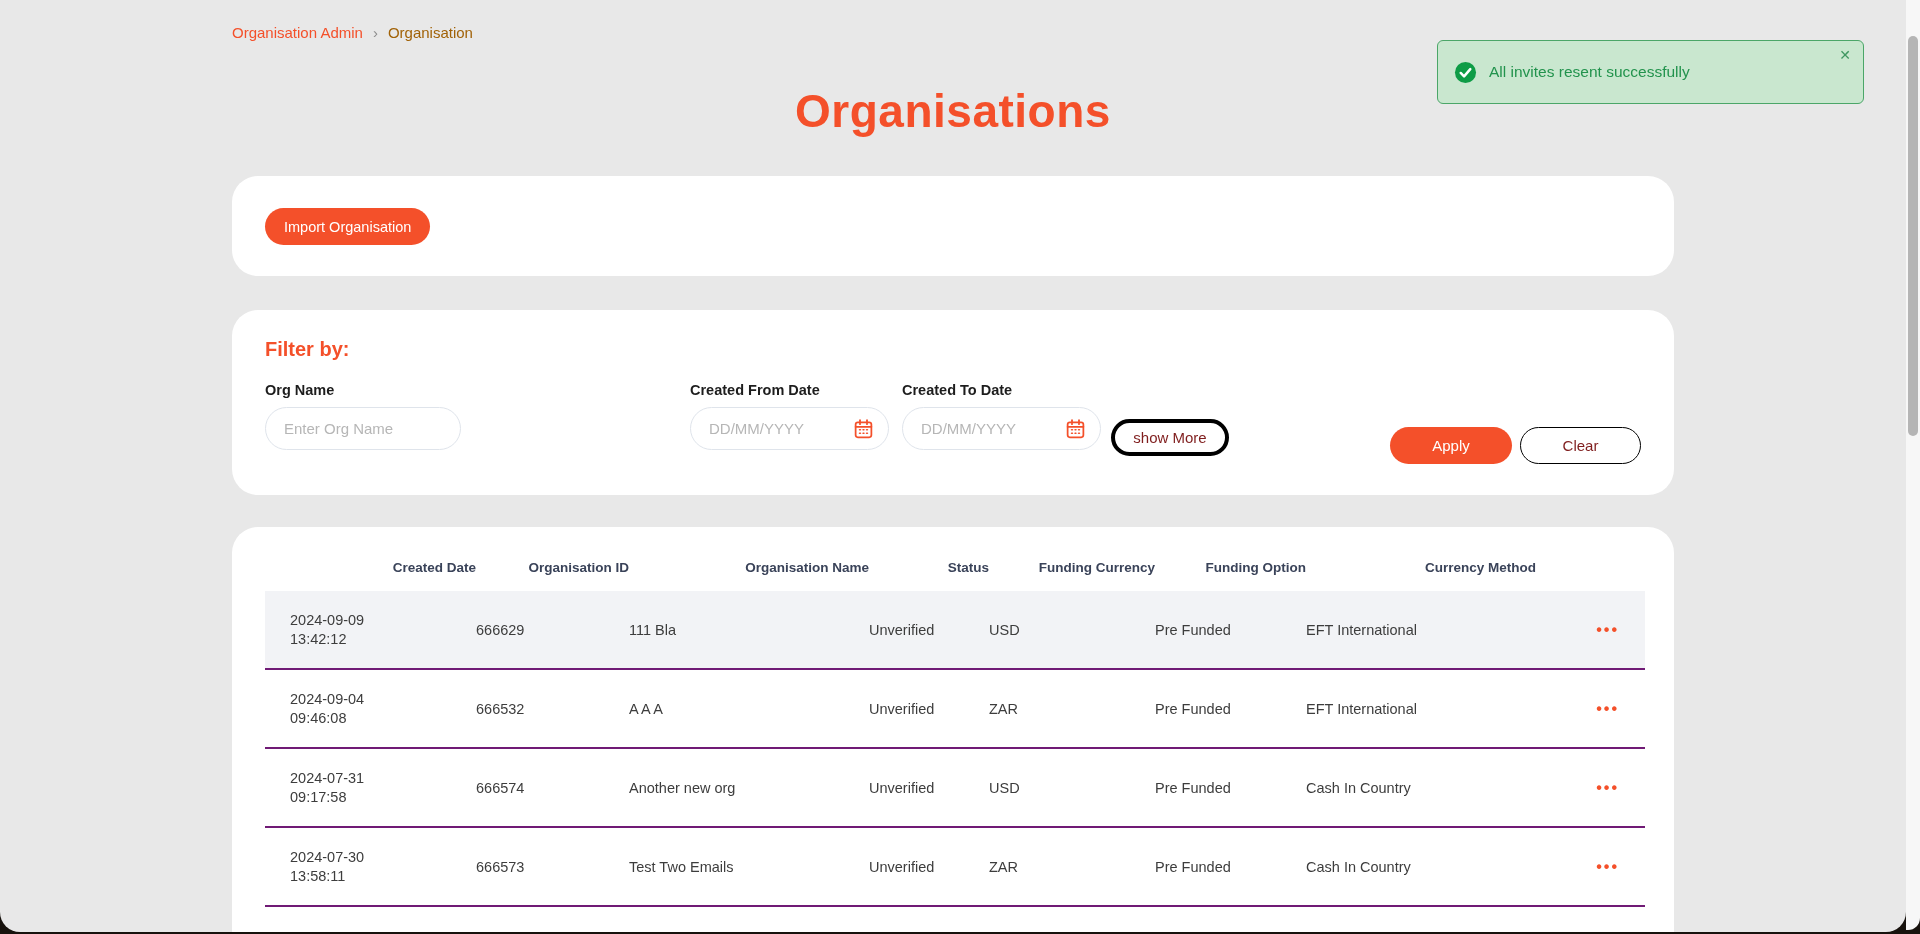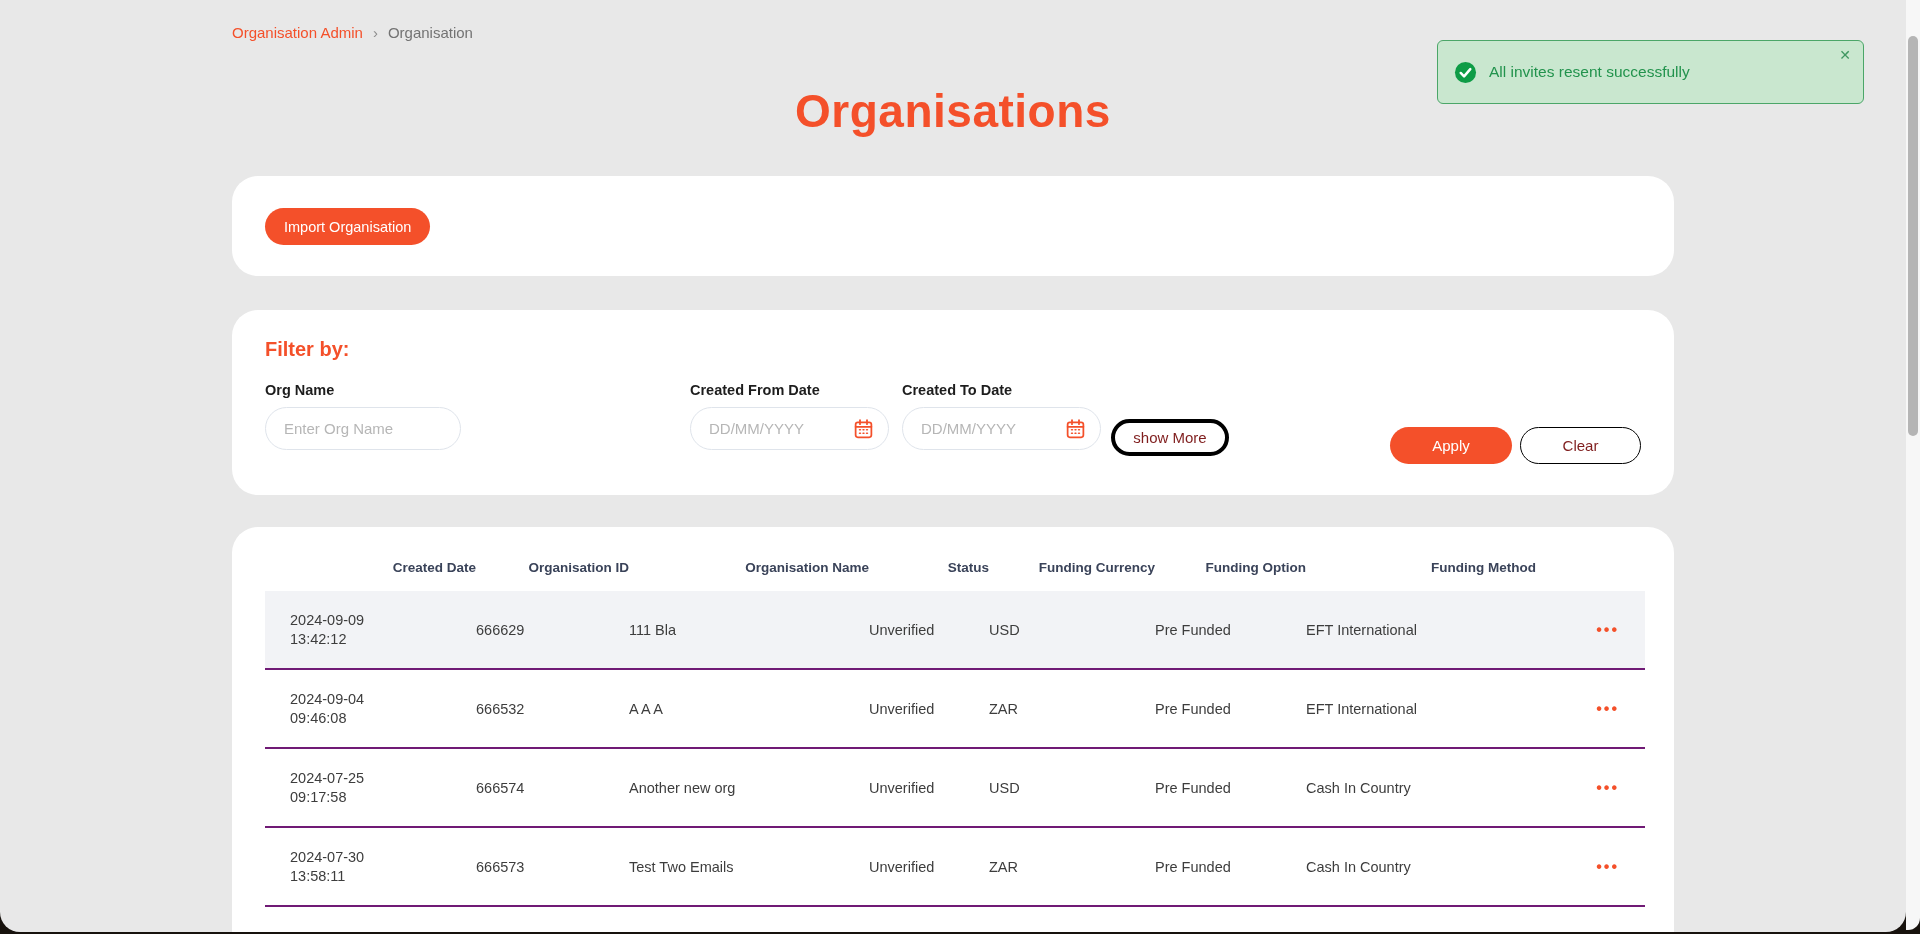--- a/index.html
+++ b/index.html
@@ -22,21 +22,21 @@
     background: #f7f7f7; border-radius: 0 0 12px 0;
   }
   .scrollbar-thumb {
     position: absolute; left: 2px; top: 36px; width: 10px; height: 400px;
     background: #b5b5b5; border-radius: 6px;
   }
   
   .breadcrumb { position: absolute; left: 232px; top: 24px; font-size: 15px; display: flex; gap: 10px; align-items: center; }
   .crumb-link { color: #f4502a; cursor: pointer; }
   .crumb-sep { color: #8d8d8d; font-size: 15px; }
-  .crumb-current { color: #737373; }
+  .crumb-current { color: #a16207; }
   
   .toast {
     position: absolute; left: 1437px; top: 40px; width: 427px; height: 64px;
     background: #c9e7cf; border: 1px solid #4ba668; border-radius: 6px;
     display: flex; align-items: center; padding: 0 16px;
   }
   .toast-icon { width: 23px; height: 23px; flex: 0 0 23px; margin-right: 12px; }
   .toast-msg { color: #22934d; font-size: 15.5px; }
   .toast-close {
     position: absolute; top: 5px; right: 12px; color: #3f9661;
@@ -183,21 +183,21 @@
   <section class="card card-table">
     <div class="table">
 
       <div class="thead">
         <div class="c-date">Created Date</div>
         <div class="c-orgid">Organisation ID</div>
         <div class="c-orgname">Organisation Name</div>
         <div class="c-status">Status</div>
         <div class="c-cur">Funding Currency</div>
         <div class="c-opt">Funding Option</div>
-        <div class="c-method">Funding Method</div>
+        <div class="c-method">Currency Method</div>
         <div class="c-menu"></div>
       </div>
 
       <div class="trow striped">
         <div class="c-date date-cell">
           <span>2024-09-09</span>
           <span>13:42:12</span>
         </div>
         <div class="c-orgid">666629</div>
         <div class="c-orgname">111 Bla</div>
@@ -217,21 +217,21 @@
         <div class="c-orgname">A A A</div>
         <div class="c-status">Unverified</div>
         <div class="c-cur">ZAR</div>
         <div class="c-opt">Pre Funded</div>
         <div class="c-method">EFT International</div>
         <div class="c-menu"><span class="row-menu">•••</span></div>
       </div>
 
       <div class="trow">
         <div class="c-date date-cell">
-          <span>2024-07-25</span>
+          <span>2024-07-31</span>
           <span>09:17:58</span>
         </div>
         <div class="c-orgid">666574</div>
         <div class="c-orgname">Another new org</div>
         <div class="c-status">Unverified</div>
         <div class="c-cur">USD</div>
         <div class="c-opt">Pre Funded</div>
         <div class="c-method">Cash In Country</div>
         <div class="c-menu"><span class="row-menu">•••</span></div>
       </div>

